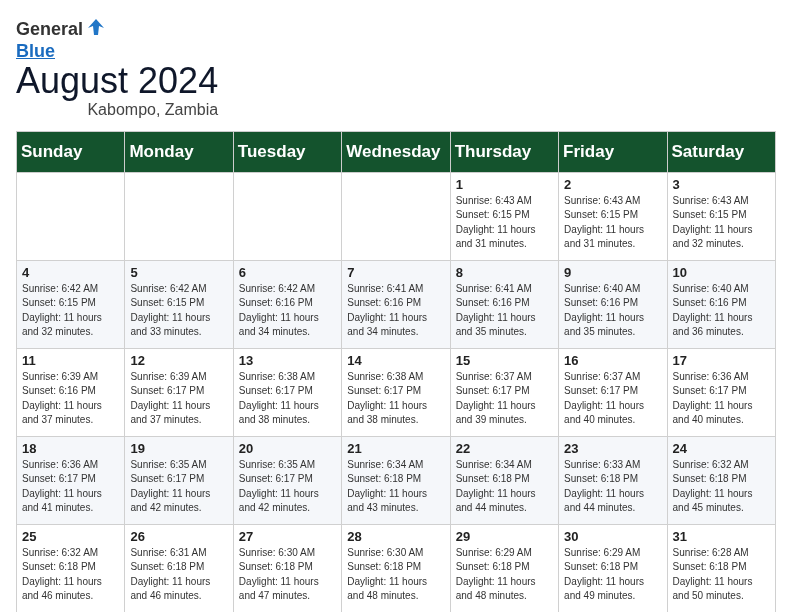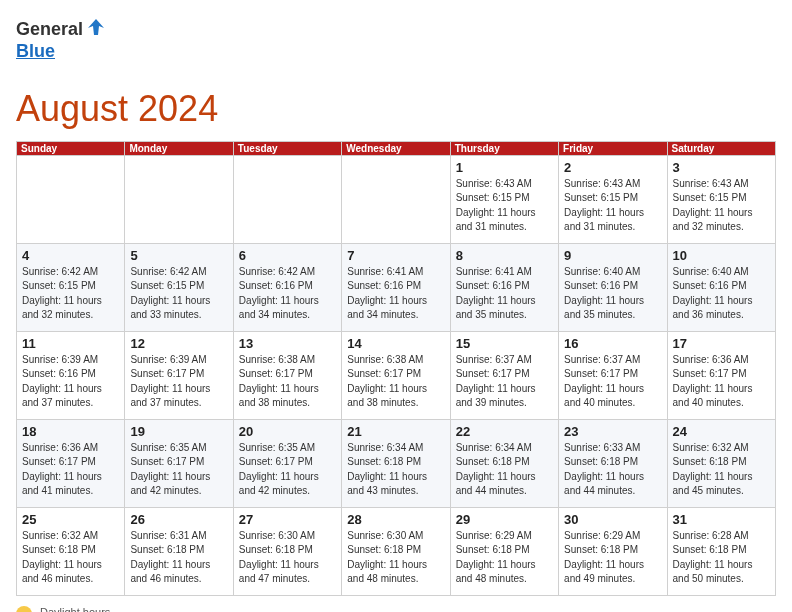--- a/index.html
+++ b/index.html
@@ -45,39 +45,38 @@
     .logo-line {
       display: flex;
       align-items: center;
     }
     .title-block {
       text-align: right;
     }
     .month-year {
       font-size: 36px;
       font-weight: normal;
-      color: #c2410c;
+      color: #0f172a;
       line-height: 1.1;
-      margin-top: 28px;
     }
     .location {
       font-size: 16px;
       color: #444;
     }
     .calendar-table {
       width: 100%;
       border-collapse: collapse;
       table-layout: fixed;
     }
     .calendar-table th {
-      background: #b91c1c;
+      background: #14532d;
       color: #fff;
-      font-size: 10px;
+      font-size: 17px;
       font-weight: bold;
-      padding: 1px 4px;
+      padding: 10px 4px;
       text-align: left;
       border: 1px solid #ccc;
     }
     .calendar-table td {
       border: 1px solid #d0d0d0;
       vertical-align: top;
       padding: 4px 5px;
       font-size: 10.5px;
       color: #222;
       height: 88px;
@@ -130,20 +129,21 @@
           </svg>
         </span>
       </div>
       <div>
         <span class="logo-text-blue">Blue</span>
       </div>
     </div>
   </div>
   <div class="title-block">
     <div class="month-year">August 2024</div>
+    <div class="location">Kabompo, Zambia</div>
   </div>
 </div>
 
 <table class="calendar-table">
   <thead>
     <tr>
     <th>Sunday</th>
         <th>Monday</th>
         <th>Tuesday</th>
         <th>Wednesday</th>

